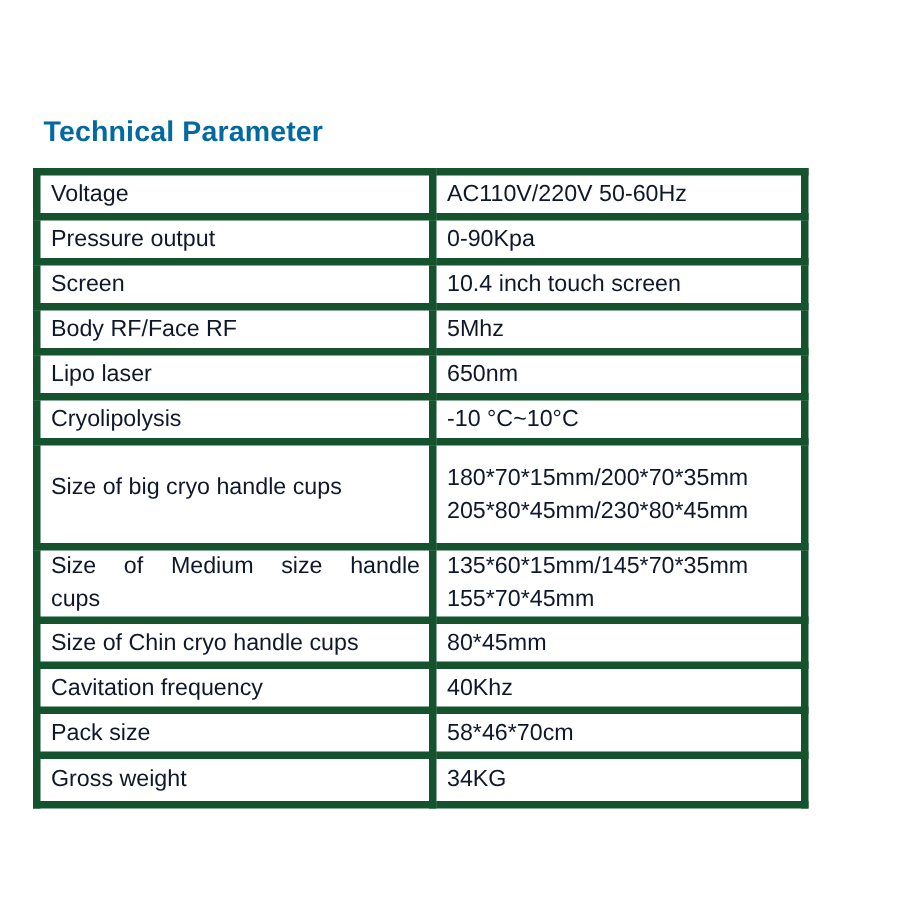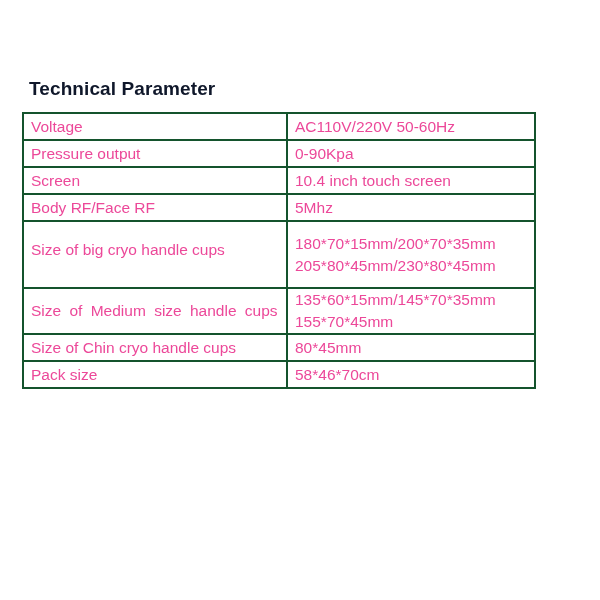--- a/index.html
+++ b/index.html
@@ -14,41 +14,41 @@
       overflow: hidden;
       font-family: "Liberation Sans", sans-serif;
       color: #1a1a1a;
     }
     .title {
       position: absolute;
       left: 29px;
       top: 78px;
       font-size: 19px;
       font-weight: bold;
-      color: #0f172a;
+      color: #0369a1;
       letter-spacing: 0.1px;
       white-space: nowrap;
     }
     table.spec {
       position: absolute;
       left: 22px;
       top: 112px;
       width: 512px;
       border-collapse: collapse;
       table-layout: fixed;
       font-size: 15.5px;
     }
     table.spec col.c1 { width: 264px; }
     table.spec col.c2 { width: 248px; }
     table.spec td {
-      border: 2px solid #14532d;
+      border: 5px solid #14532d;
       padding: 0 6px 0 7px;
       vertical-align: middle;
       line-height: 22px;
-      color: #ec4899;
+      color: #0f172a;
     }
     table.spec tr.h26 td { height: 25px; }
     table.spec tr.h28 td { height: 28px; }
     table.spec tr.h48 td { height: 48px; }
     table.spec tr.h44 td { height: 44px; }
     table.spec td.label.tall-top { vertical-align: top; padding-top: 17px; }
     table.spec td.justify {
       text-align: justify;
       text-align-last: left;
       word-spacing: 4px;
@@ -75,36 +75,52 @@
       <td class="value">0-90Kpa</td>
     </tr>
     <tr class="h26">
       <td class="label">Screen</td>
       <td class="value">10.4 inch touch screen</td>
     </tr>
     <tr class="h26">
       <td class="label">Body RF/Face RF</td>
       <td class="value">5Mhz</td>
     </tr>
+    <tr class="h26">
+      <td class="label">Lipo laser</td>
+      <td class="value">650nm</td>
+    </tr>
+    <tr class="h26">
+      <td class="label">Cryolipolysis</td>
+      <td class="value">-10 °C~10°C</td>
+    </tr>
     <tr class="h48">
       <td class="label tall-top">Size of big cryo handle cups</td>
       <td class="value">
         <span class="line">180*70*15mm/200*70*35mm</span>
         <span class="line">205*80*45mm/230*80*45mm</span>
       </td>
     </tr>
     <tr class="h44">
       <td class="label justify">Size of Medium size handle cups</td>
       <td class="value">
         <span class="line">135*60*15mm/145*70*35mm</span>
         <span class="line">155*70*45mm</span>
       </td>
     </tr>
     <tr class="h26">
       <td class="label">Size of Chin cryo handle cups</td>
       <td class="value">80*45mm</td>
     </tr>
     <tr class="h26">
+      <td class="label">Cavitation frequency</td>
+      <td class="value">40Khz</td>
+    </tr>
+    <tr class="h26">
       <td class="label">Pack size</td>
       <td class="value">58*46*70cm</td>
+    </tr>
+    <tr class="h28">
+      <td class="label">Gross weight</td>
+      <td class="value">34KG</td>
     </tr>
   </tbody>
 </table>
 
 </body></html>

